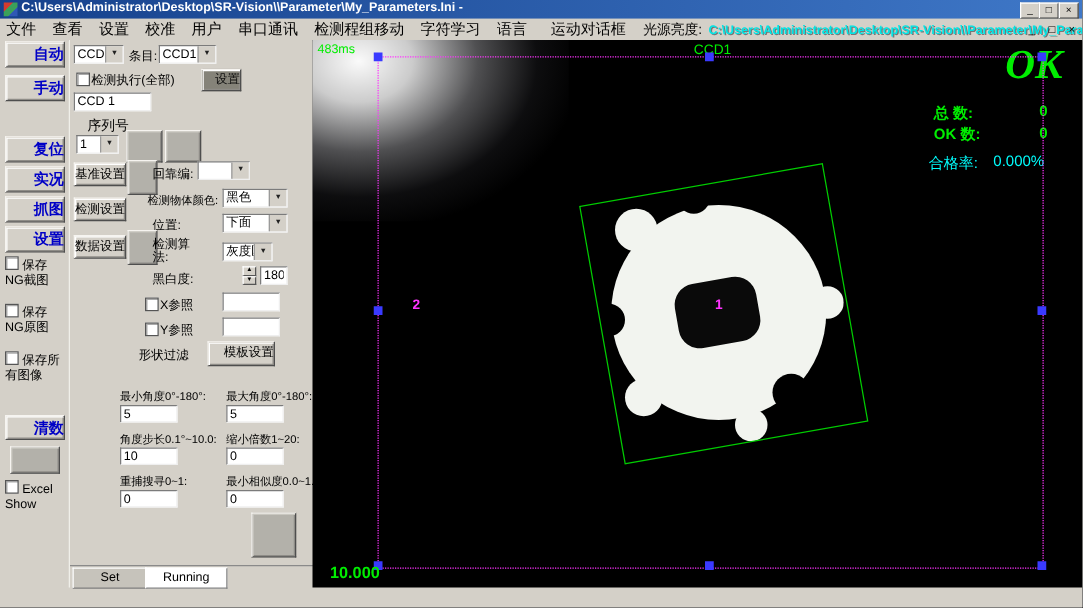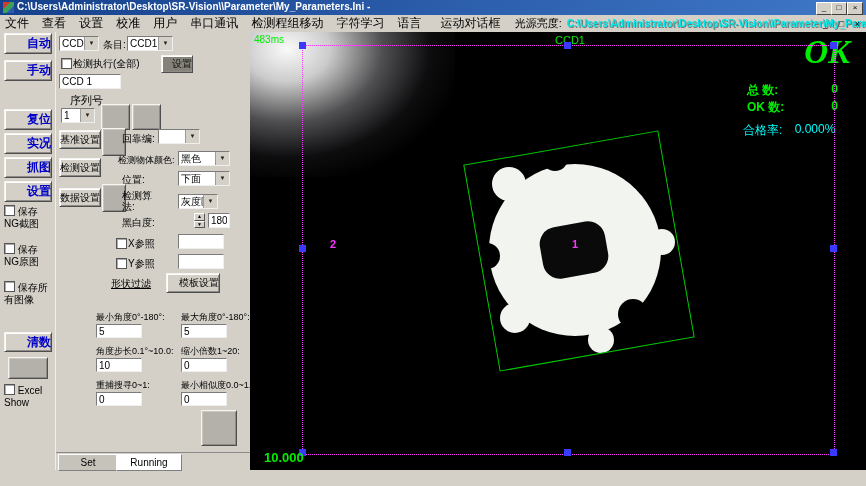--- a/index.html
+++ b/index.html
@@ -48,21 +48,21 @@
   .wrap{font-size:10px;line-height:12px}
 
   
   .sidebar{left:0;top:32px;width:55px;height:438px;background:#d4d0c8}
   
   .panel{left:55px;top:32px;width:195px;height:438px;background:#d4d0c8;
     border-left:1px solid #f0efe9;box-sizing:border-box}
   .spin{display:flex;flex-direction:column;width:11px;height:15px}
   .spin div{flex:1;background:#d4d0c8;border:1px solid;border-color:#fff #555 #555 #fff;
     font-size:5px;line-height:5px;text-align:center;cursor:pointer}
-  .ulink{font-size:10px;text-decoration:underline;cursor:pointer}
+  .ulink{font-size:10px;cursor:pointer}
   .tabbar{left:0;top:420px;width:195px;height:18px;border-top:1px solid #8a8a8a}
   .tab{position:absolute;top:1px;height:15px;line-height:15px;text-align:center;font-size:10px;cursor:pointer;
     background:#c6c3bb;border:1px solid #808080;border-top-color:#fff;border-left-color:#fff}
   .tab.active{background:#fff}
 
   
   .camera{left:250px;top:32px;width:616px;height:438px;background:#000;overflow:hidden}
   .glare{left:-25px;top:-45px;width:230px;height:190px;
     background:radial-gradient(ellipse at 62px 62px,rgba(255,255,255,0.98) 0%,rgba(255,255,255,0.8) 18%,rgba(200,200,205,0.4) 40%,rgba(90,90,100,0.15) 60%,rgba(0,0,0,0) 75%)}
   .gtxt{color:var(--green,#00ee00);font-size:10px}

